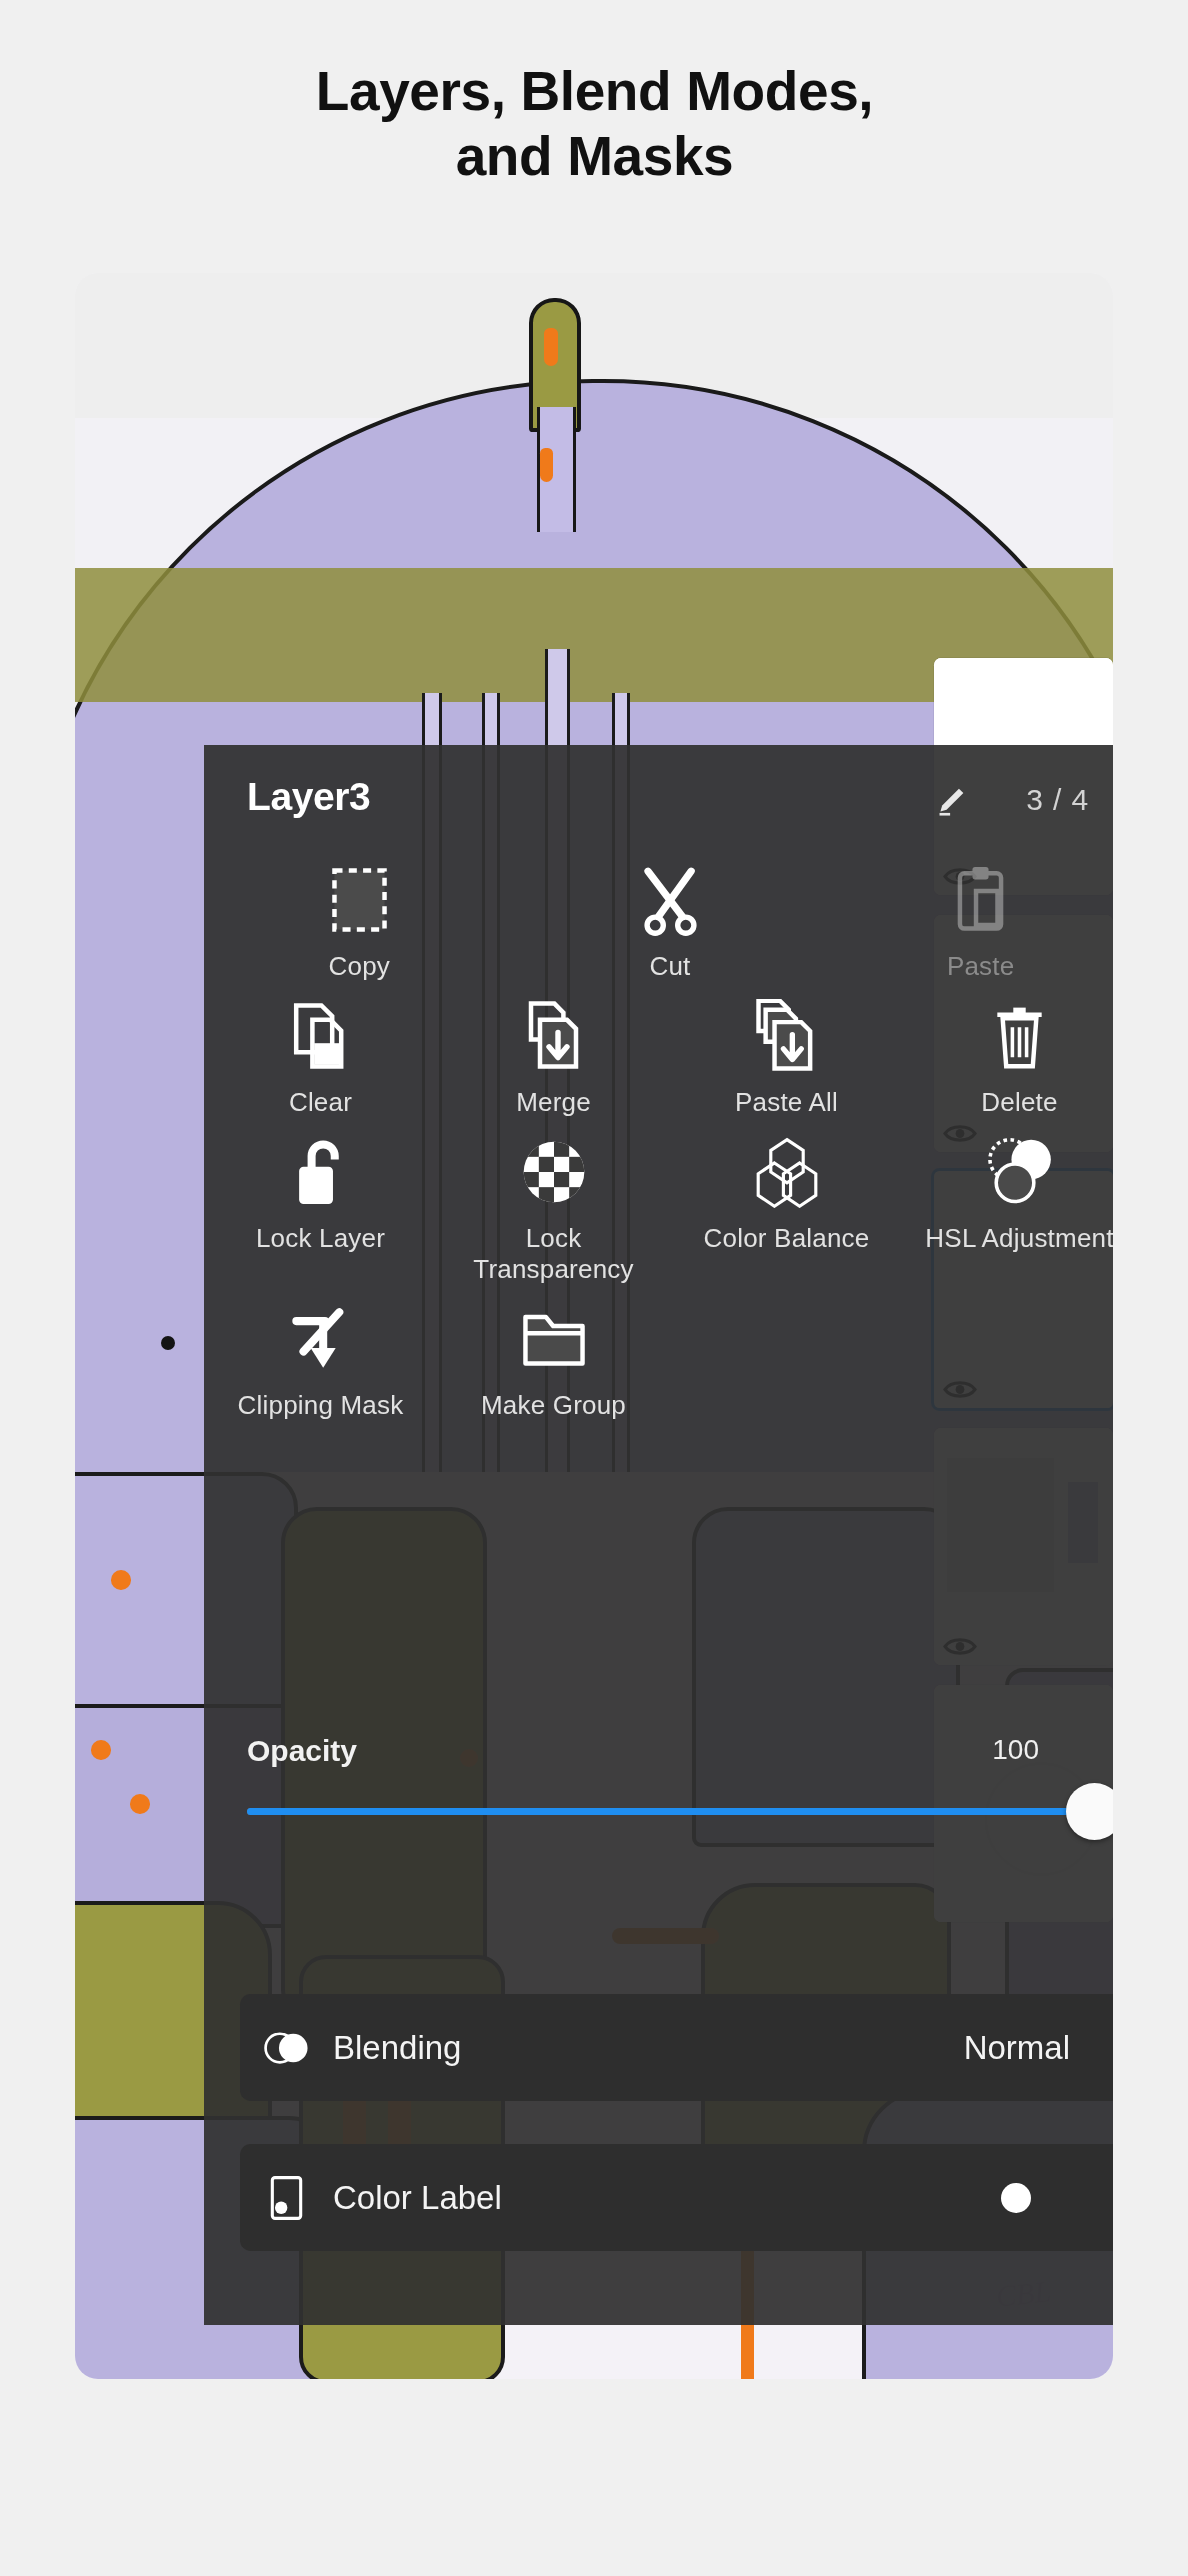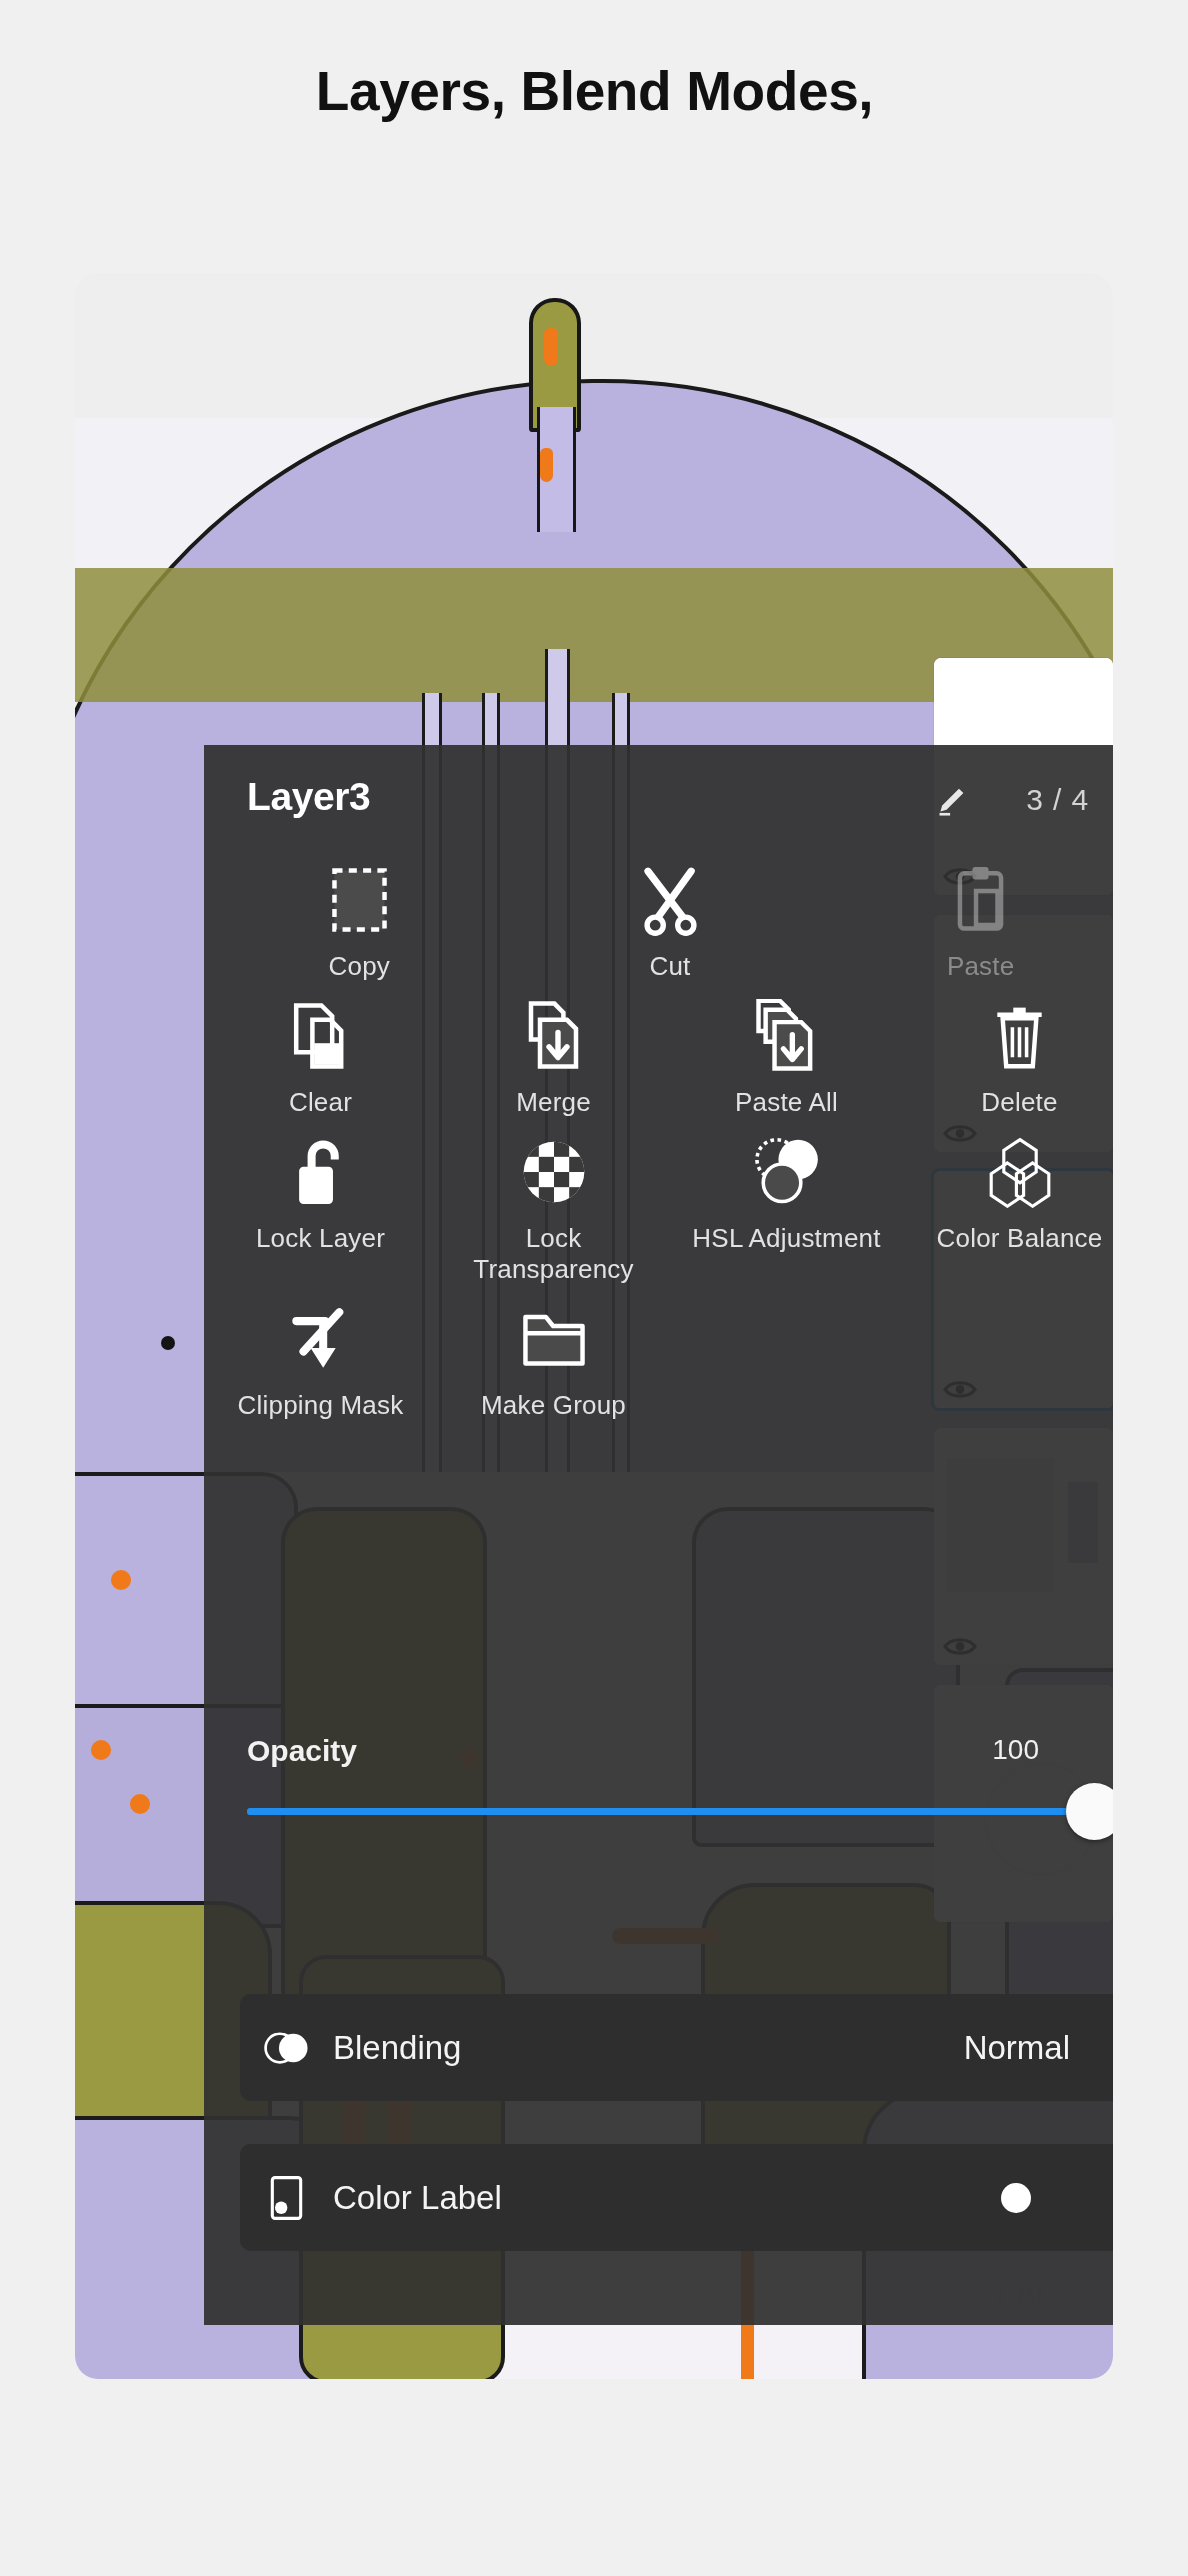--- a/index.html
+++ b/index.html
@@ -181,20 +181,21 @@
 
   svg { display: block; }
 </style>
 </head>
 <body>
 
 <div id="root">
 
   <div class="title">
     <div>Layers, Blend Modes,</div>
+    <div>and Masks</div>
   </div>
 
   <div class="phone">
 
     <div class="artwork">
       <div class="aw aw-sky"></div>
       <div class="aw aw-dome"></div>
       <div class="aw aw-dome-shade"></div>
       <div class="aw aw-spire"></div>
       <div class="aw aw-spire-drip"></div>
@@ -407,37 +408,37 @@
                   <rect x="20" y="54" width="17" height="17" fill="#3a3a3a"></rect>
                   <rect x="54" y="54" width="17" height="17" fill="#3a3a3a"></rect>
                 </g>
               </svg>
             </div>
             <div class="lb">Lock
 Transparency</div>
           </div>
           <div class="cell">
             <div class="ic">
+              <svg width="72" height="72" viewBox="0 0 80 80">
+                <path d="M40 4 L58 16 V40 L40 52 L22 40 V16 Z" fill="none" stroke="#fff" stroke-width="3.5"></path>
+                <path d="M26 30 L44 42 V66 L26 78 L8 66 V42 Z" fill="none" stroke="#fff" stroke-width="3.5"></path>
+                <path d="M54 30 L72 42 V66 L54 78 L36 66 V42 Z" fill="none" stroke="#fff" stroke-width="3.5"></path>
+              </svg>
+            </div>
+            <div class="lb">Color Balance</div>
+          </div>
+          <div class="cell">
+            <div class="ic">
               <svg width="77" height="72" viewBox="0 0 86 80">
                 <circle cx="32" cy="26" r="22" fill="none" stroke="#fff" stroke-width="4" stroke-dasharray="4 4"></circle>
                 <circle cx="56" cy="26" r="22" fill="#fff"></circle>
                 <circle cx="38" cy="52" r="21" fill="#4a4a4a" stroke="#fff" stroke-width="4"></circle>
               </svg>
             </div>
             <div class="lb">HSL Adjustment</div>
-          </div>
-          <div class="cell">
-            <div class="ic">
-              <svg width="72" height="72" viewBox="0 0 80 80">
-                <path d="M40 4 L58 16 V40 L40 52 L22 40 V16 Z" fill="none" stroke="#fff" stroke-width="3.5"></path>
-                <path d="M26 30 L44 42 V66 L26 78 L8 66 V42 Z" fill="none" stroke="#fff" stroke-width="3.5"></path>
-                <path d="M54 30 L72 42 V66 L54 78 L36 66 V42 Z" fill="none" stroke="#fff" stroke-width="3.5"></path>
-              </svg>
-            </div>
-            <div class="lb">Color Balance</div>
           </div>
         </div>
 
         <div class="grid-row">
           <div class="cell">
             <div class="ic">
               <svg width="63" height="68" viewBox="0 0 70 76">
                 <path d="M8 18 H40" stroke="#fff" stroke-width="9" stroke-linecap="round"></path>
                 <path d="M56 8 L16 52" stroke="#fff" stroke-width="9" stroke-linecap="round"></path>
                 <path d="M38 22 V56" stroke="#fff" stroke-width="9"></path>

